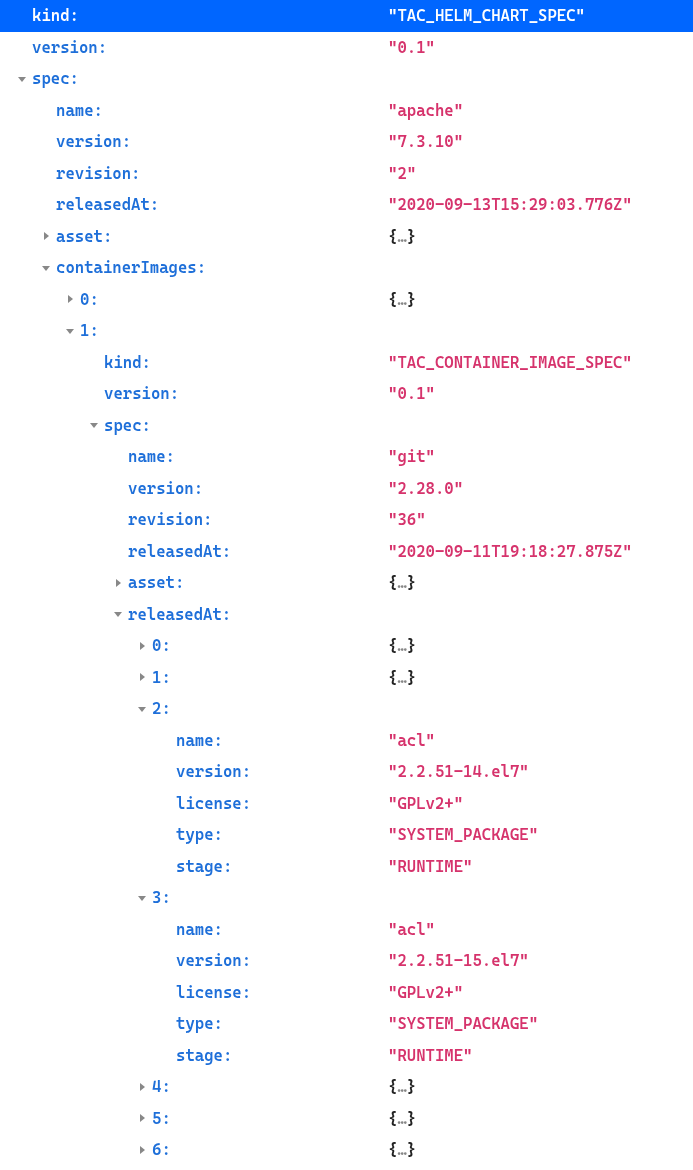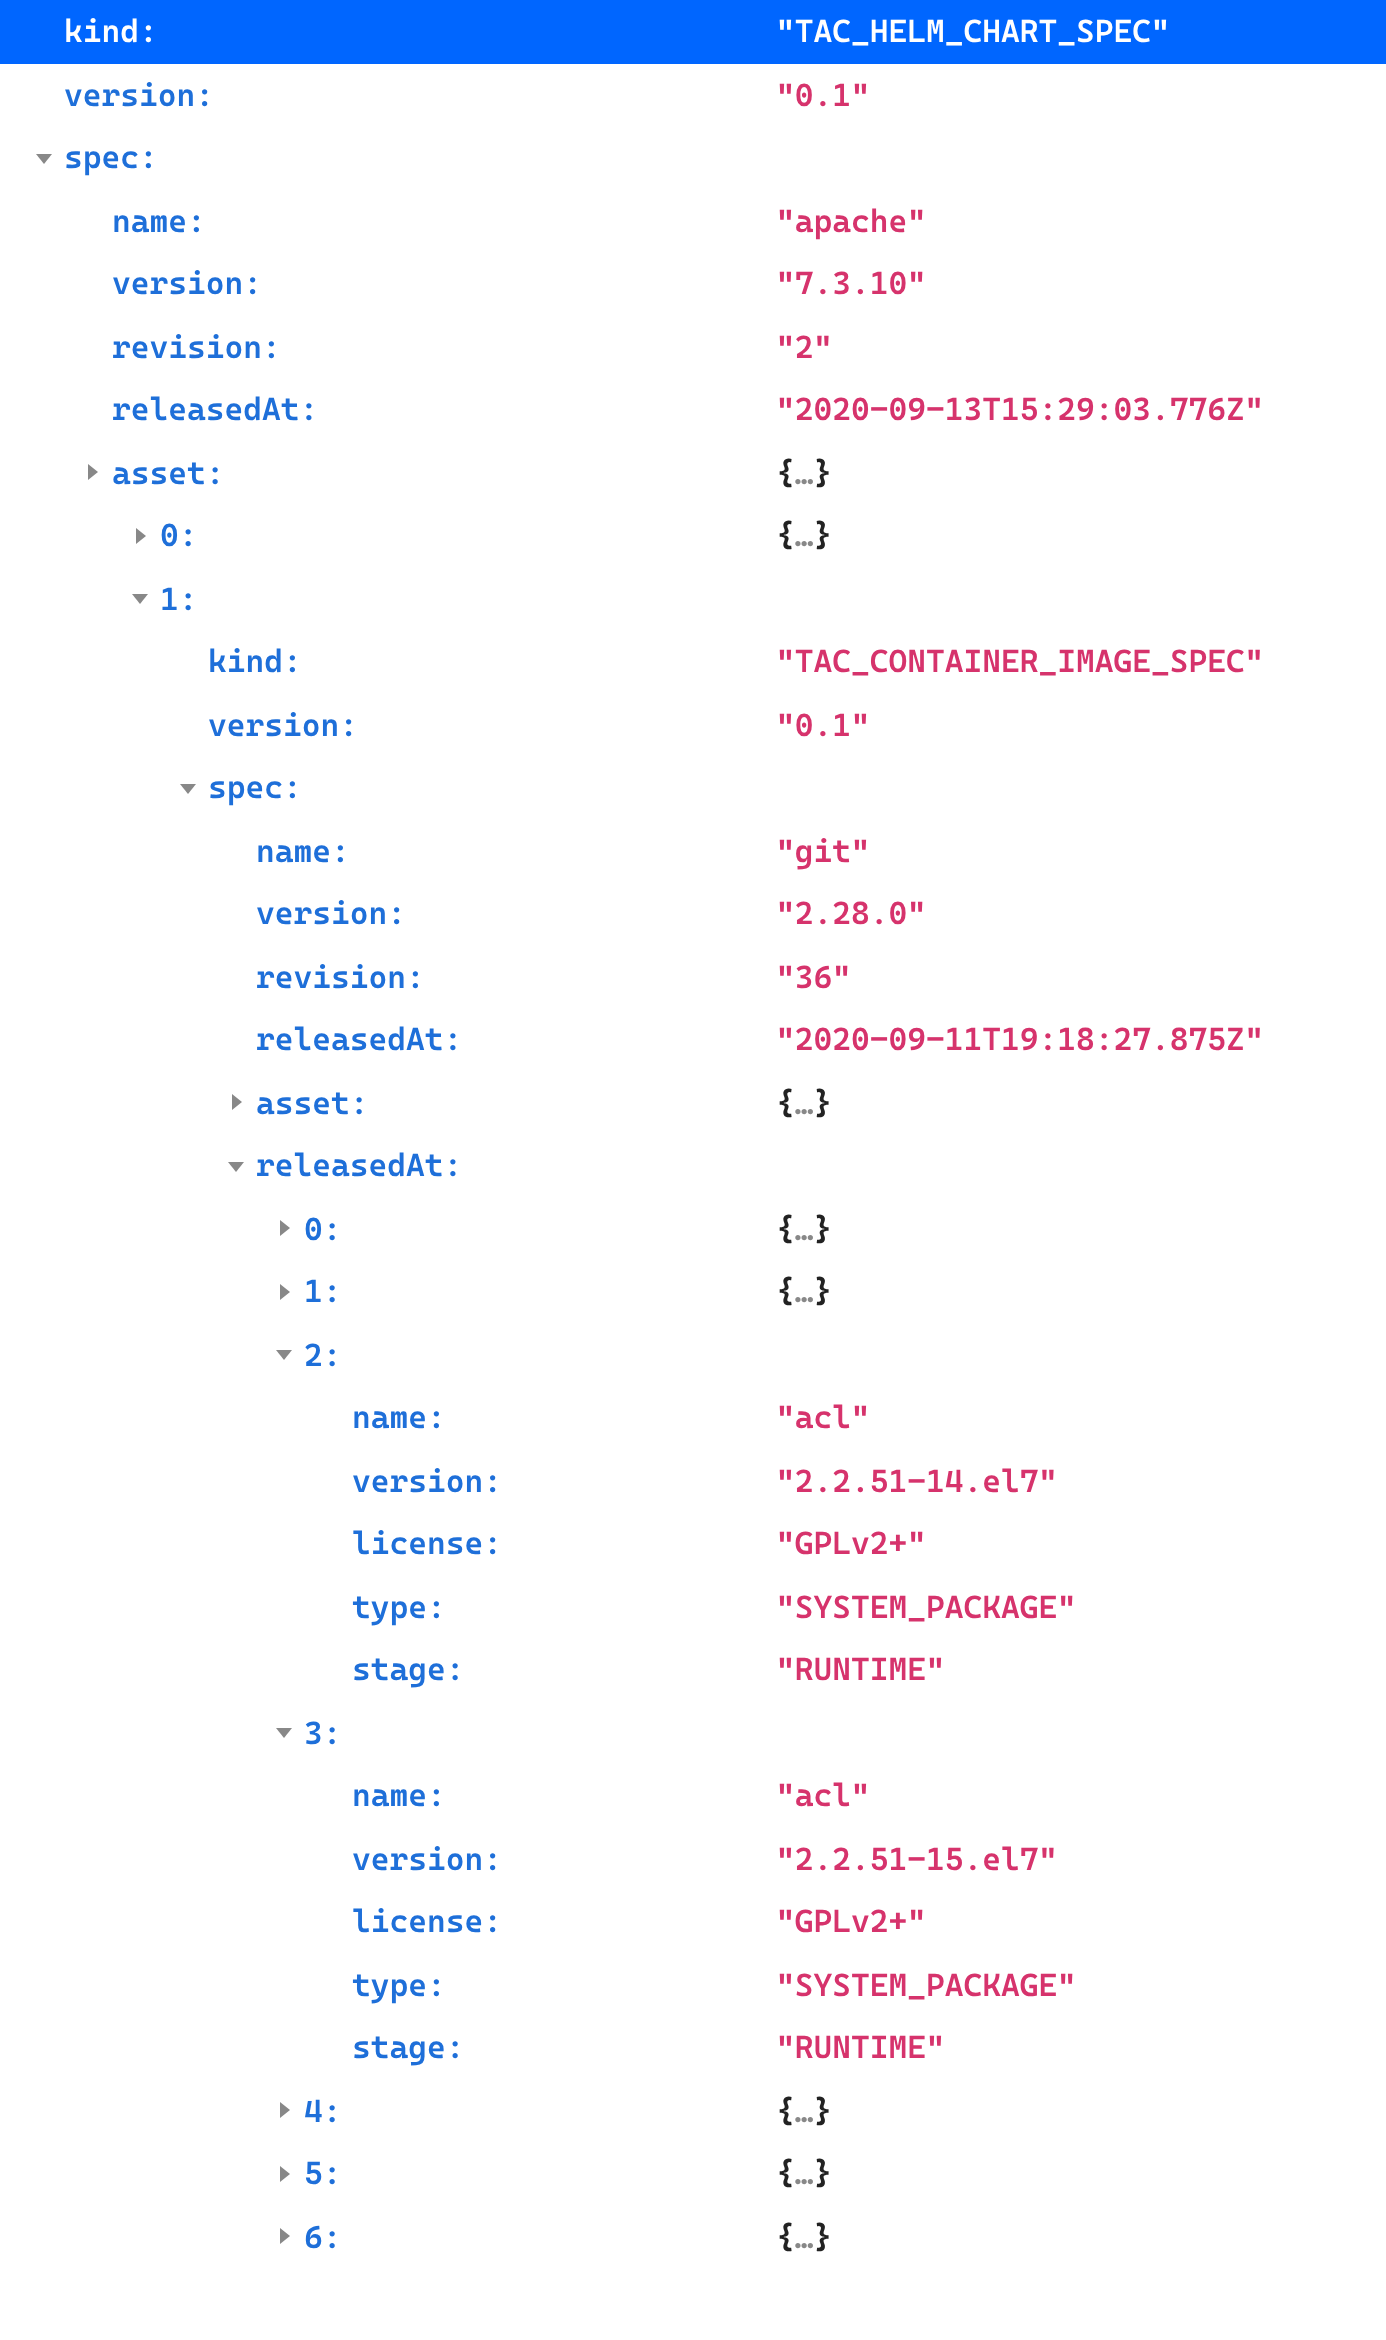--- a/index.html
+++ b/index.html
@@ -111,20 +111,28 @@
   <div class="row">
     <span class="toggle" style="left:38px">
         <svg viewBox="0 0 10 10">
           <path d="M3 1 L8 5 L3 9 Z"></path>
         </svg>
       </span>
     <span class="key" style="left:56px">asset:</span>
     <span class="collapsed-value"><span class="brace">{</span><span class="dots">…</span><span class="brace">}</span></span>
   </div>
 
+  <div class="row">
+    <span class="toggle" style="left:38px">
+        <svg viewBox="0 0 10 10">
+          <path d="M1 3 L9 3 L5 8 Z"></path>
+        </svg>
+      </span>
+    <span class="key" style="left:56px">containerImages:</span>
+  </div>
 
   <div class="row">
     <span class="toggle" style="left:62px">
         <svg viewBox="0 0 10 10">
           <path d="M3 1 L8 5 L3 9 Z"></path>
         </svg>
       </span>
     <span class="key" style="left:80px">0:</span>
     <span class="collapsed-value"><span class="brace">{</span><span class="dots">…</span><span class="brace">}</span></span>
   </div>

